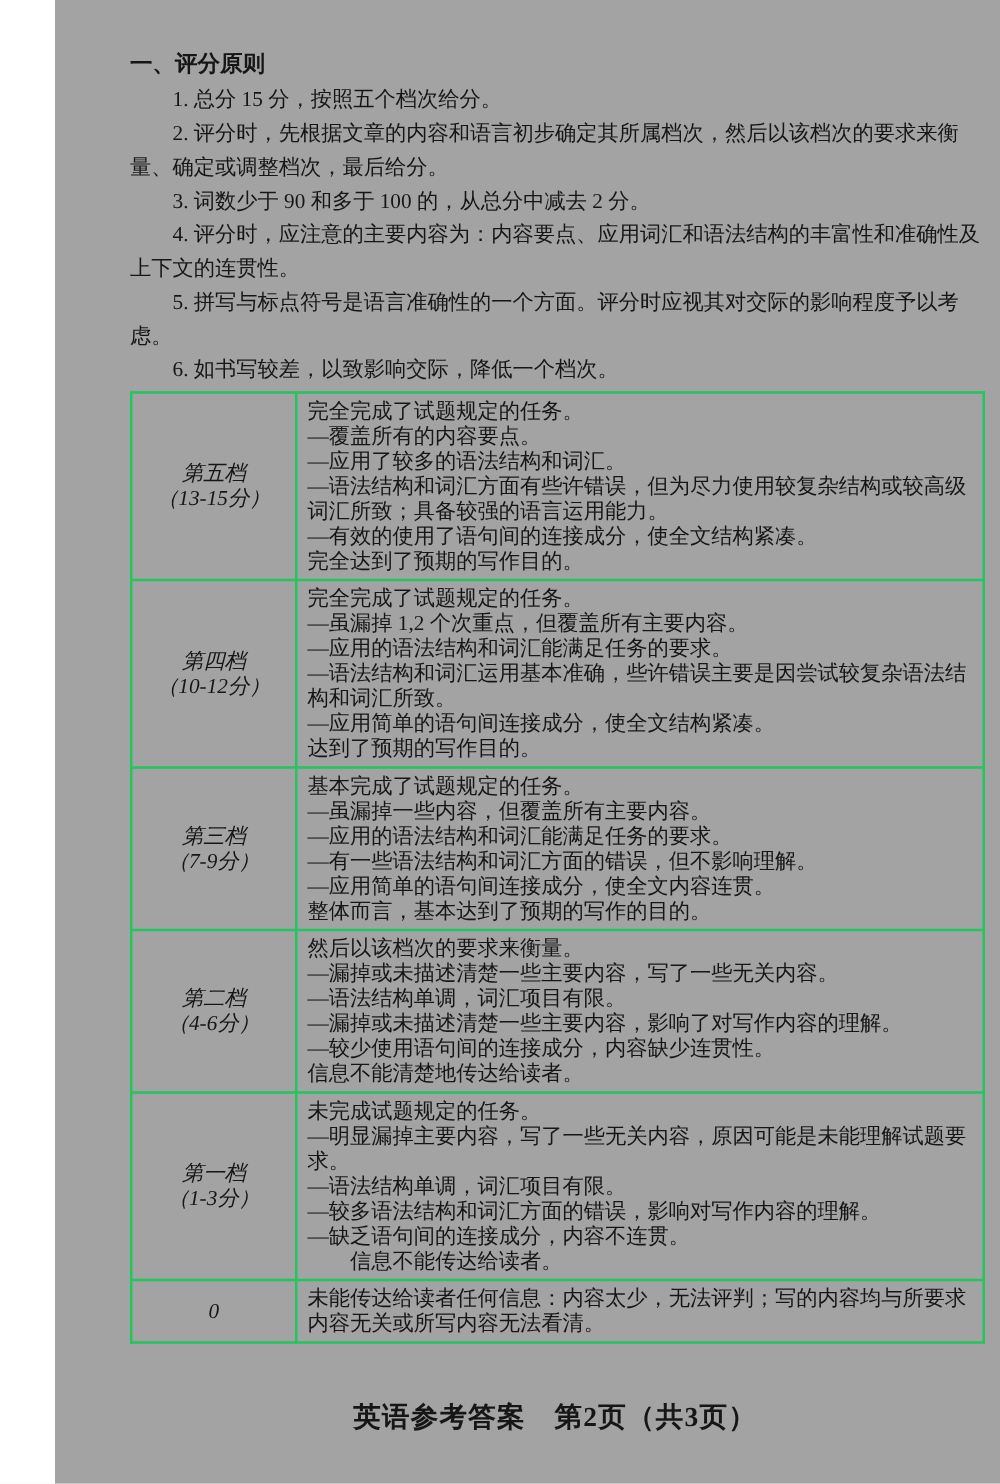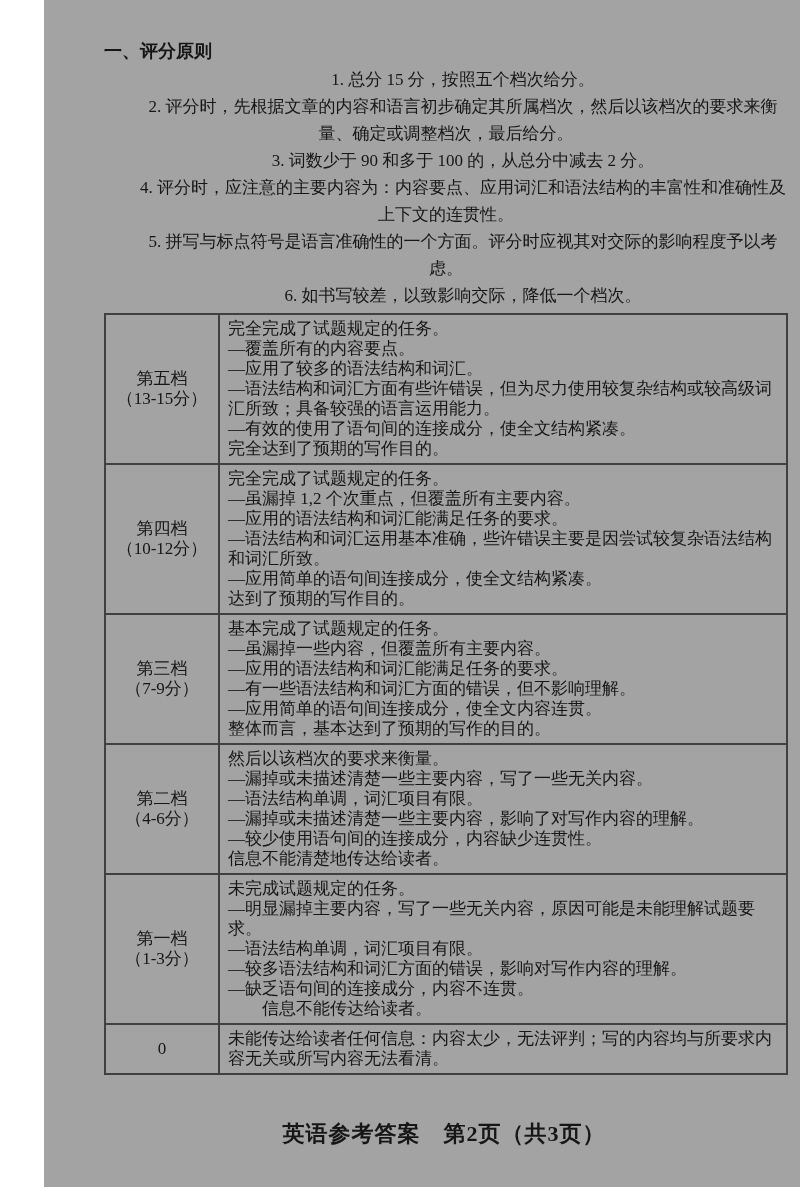--- a/index.html
+++ b/index.html
@@ -27,38 +27,38 @@
   }
   .sec-heading.second {
     margin-top: 2px;
     line-height: 28px;
   }
   .principles { margin-bottom: 2px; }
   .item {
     font-size: 17px;
     line-height: 27px;
     text-indent: 2em;
-    text-align: center;
   }
   table.score-table {
     border-collapse: collapse;
     width: 100%;
     margin-top: 4px;
     table-layout: fixed;
   }
   table.score-table td {
-    border: 2px solid #404040;
+    border: 2px solid #22c55e;
     font-size: 17px;
     line-height: 20px;
     vertical-align: middle;
   }
   td.band-cell {
-    width: 114px;
+    width: 132px;
     text-align: center;
     padding: 4px 2px;
+    font-style: italic;
   }
   td.desc-cell {
     padding: 4px 8px;
   }
   .desc-line { word-break: break-all; }
   .page-footer {
     position: absolute;
     left: 0;
     bottom: 38px;
     width: 100%;

